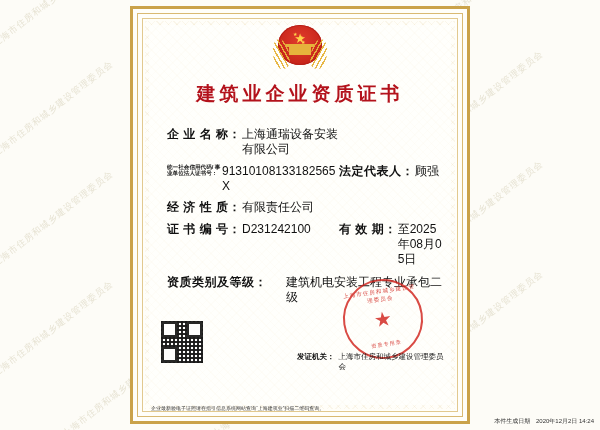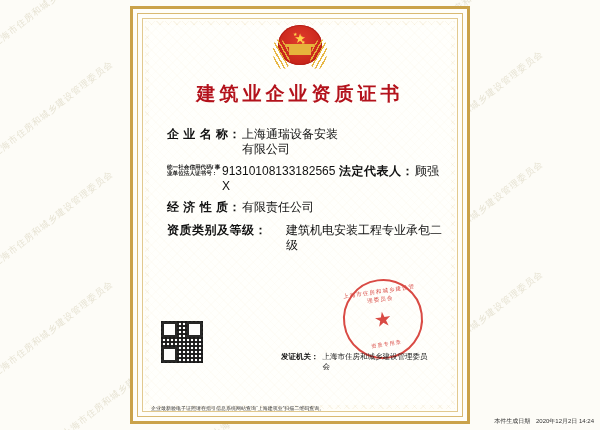--- a/index.html
+++ b/index.html
@@ -178,21 +178,21 @@
   .seal .arc{
     position:absolute;left:0;right:0;top:7px;
     text-align:center;color:#d1241d;font-size:5.6px;letter-spacing:1px;
   }
   .seal .arc2{
     position:absolute;left:0;right:0;bottom:9px;
     text-align:center;color:#d1241d;font-size:5.2px;letter-spacing:1px;
   }
   
   .issuer{
-    position:absolute;right:36px;bottom:42px;
+    position:absolute;right:20px;bottom:42px;
     width:150px;font-size:7.5px;color:#111;
   }
   .issuer .irow{display:flex;margin-bottom:7px;}
   .issuer .ilabel{font-weight:bold;white-space:nowrap;}
   .issuer .ivalue{margin-left:4px;color:#1a1a1a;}
   
   .cert-note{
     position:absolute;left:18px;right:18px;bottom:10px;
     font-size:5px;color:#333;text-align:left;line-height:1.3;
   }
@@ -260,20 +260,30 @@
           <span class="flabel">法定代表人：</span>
           <span class="fvalue">顾强</span>
         </div>
       </div>
       <div class="frow">
         <div class="fcell right">
           <span class="flabel">经 济 性 质：</span>
           <span class="fvalue">有限责任公司</span>
         </div>
       </div>
+      <div class="frow">
+        <div class="fcell left">
+          <span class="flabel">证 书 编 号：</span>
+          <span class="fvalue">D231242100</span>
+        </div>
+        <div class="fcell right">
+          <span class="flabel">有 效 期：</span>
+          <span class="fvalue">至2025年08月05日</span>
+        </div>
+      </div>
       <div class="frow full" style="margin-top:8px;">
         <div class="fcell left">
           <span class="flabel">资质类别及等级：</span>
           <span class="fvalue">建筑机电安装工程专业承包二级</span>
         </div>
       </div>
     </div>
 
     <div class="qr">
       <div class="qr-b"></div>

